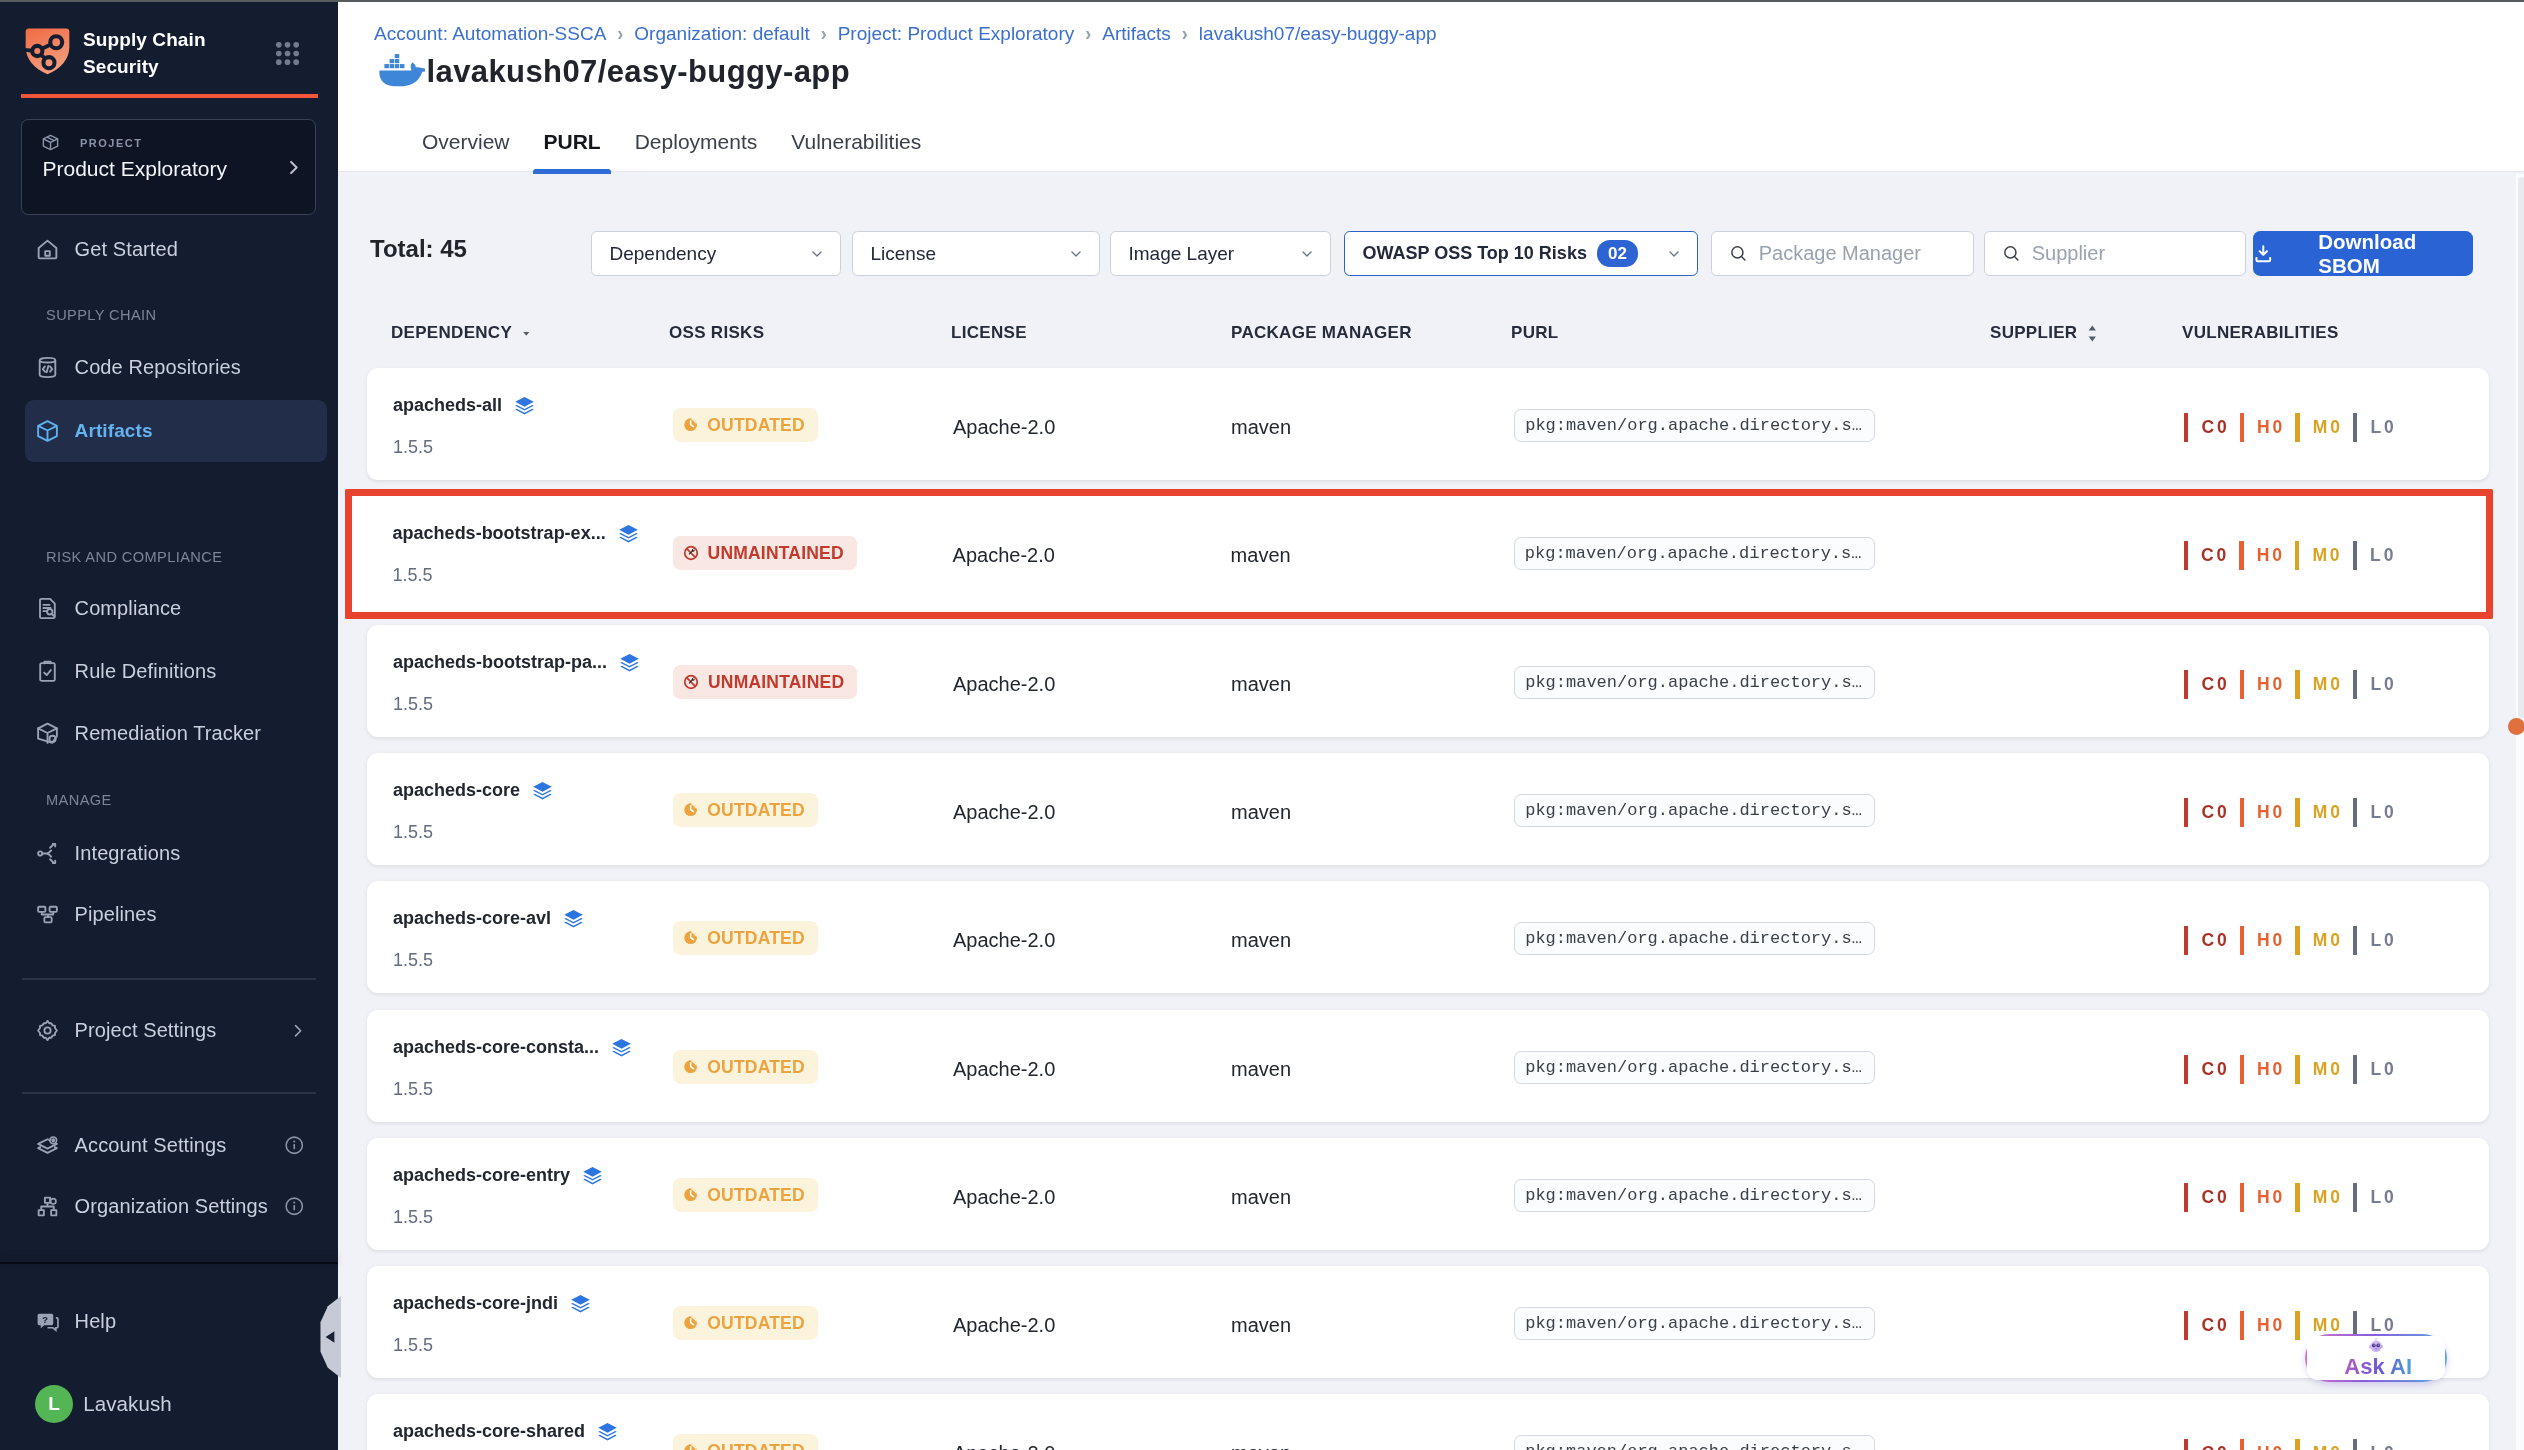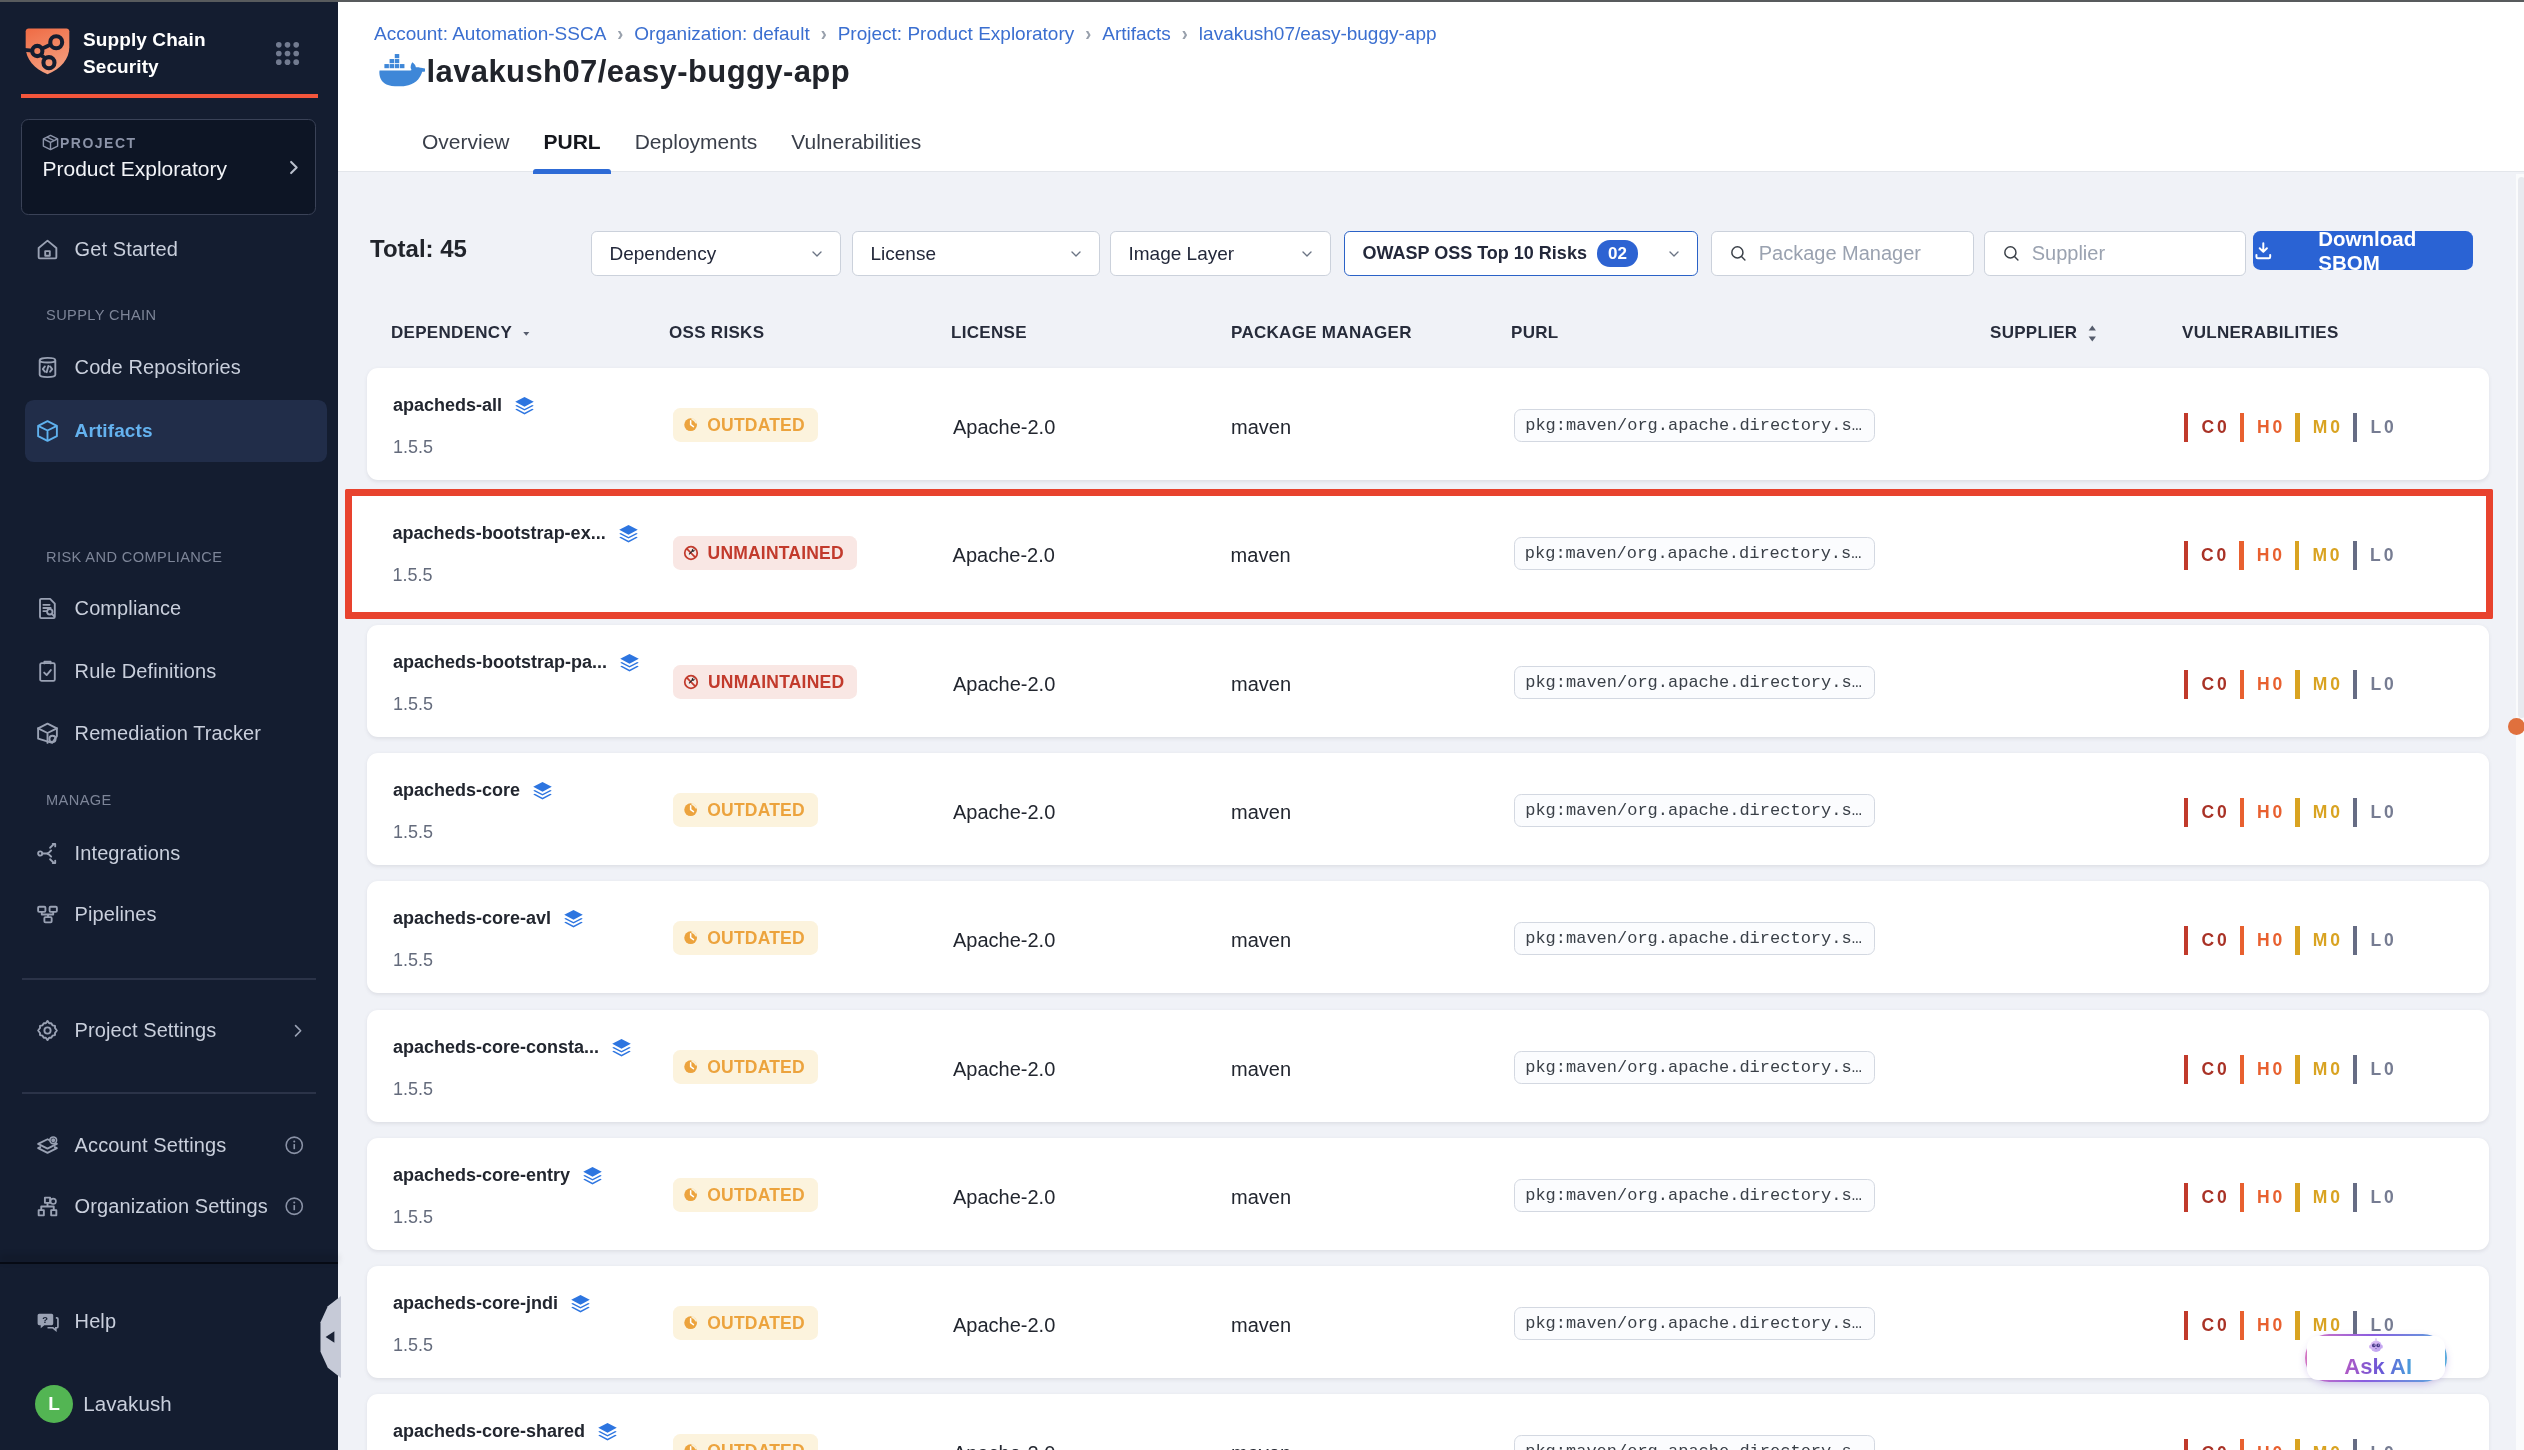--- a/index.html
+++ b/index.html
@@ -6,21 +6,21 @@
 .topstrip { position:absolute; left:0; top:0; width:2525px; height:2.2px; background:#585B5D; z-index:60; }
 
 
 .sidebar { position:absolute; left:0; top:0; width:338px; height:1451px; background:#141D30; z-index:40; }
 .logo { position:absolute; left:24px; top:27px; }
 .brand { position:absolute; left:83px; top:26px; color:#FFF; font-size:19px; font-weight:bold; line-height:27px; letter-spacing:0.1px; }
 .grid9 { position:absolute; left:273px; top:39px; }
 .orangebar { position:absolute; left:20.5px; top:94px; width:297px; height:3.7px; background:#F4563C; }
 .projcard { position:absolute; left:21px; top:119px; width:295px; height:96px; border:1.5px solid #3A4257; border-radius:7.3px; background:#0D1525; }
 .projrow { position:absolute; left:19px; top:13px; display:flex; align-items:center; }
-.projlab { color:#8B93A8; font-size:14px; font-weight:bold; letter-spacing:1.5px; margin-left:0; }
+.projlab { color:#8B93A8; font-size:11px; font-weight:bold; letter-spacing:1.5px; margin-left:20px; }
 .projname { position:absolute; left:20.5px; top:37px; color:#F2F4F8; font-size:21px; }
 .projchev { position:absolute; right:11.7px; top:38px; }
 .nav { position:absolute; left:0; width:338px; height:51px; display:flex; align-items:center; }
 .nico { width:25px; margin-left:35px; display:flex; justify-content:center; }
 .nlab { color:#C9CFDC; font-size:20px; margin-left:14.6px; letter-spacing:0.1px; }
 .sect { position:absolute; left:46px; color:#7D8598; font-size:14.6px; letter-spacing:0.4px; }
 .hl { position:absolute; left:25px; top:400px; width:302px; height:62px; background:#212D49; border-radius:8.8px; }
 .sdiv { position:absolute; left:22px; width:294px; height:1.5px; background:#2B3348; }
 .botline { position:absolute; left:0; top:1262px; width:338px; height:2.2px; background:#060A14; box-shadow:0 -4.4px 7.3px rgba(0,0,0,.45); }
 .rchev { position:absolute; right:32px; }
@@ -39,21 +39,21 @@
 .tab.active { font-weight:bold; color:#14161C; position:relative; }
 .tab.active:after { content:""; position:absolute; left:-10.2px; right:-10.2px; bottom:-20px; height:5.1px; background:#2E6BD6; border-radius:2.9px 2.9px 0 0; }
 
 
 .total { position:absolute; left:370px; top:235px; font-size:24px; font-weight:bold; color:#21242B; }
 .dd { position:absolute; top:231px; height:45px; background:#FFF; border:1.5px solid #CBD1DB; border-radius:5.8px; display:flex; align-items:center; font-size:19px; color:#23283A; padding:0 14.6px 0 17.5px; justify-content:space-between; }
 .dd.activedd { border-color:#2A62C7; }
 .search { position:absolute; top:231px; height:45px; background:#FFF; border:1.5px solid #CBD1DB; border-radius:5.8px; display:flex; align-items:center; padding-left:16px; }
 .search .ph { color:#9AA2B0; font-size:20px; margin-left:10.2px; }
 .badge02 { background:#2D63D2; color:#FFF; font-size:17px; font-weight:bold; border-radius:13px; padding:3.7px 11px; margin-left:10.2px; }
-.dlbtn { position:absolute; left:2253px; top:231px; width:220px; height:39px; background:#2A63D4; border-radius:7.3px; display:flex; align-items:center; justify-content:center; color:#FFF; font-size:20.5px; font-weight:bold;gap:33px; }
+.dlbtn { position:absolute; left:2253px; top:231px; width:220px; height:45px; background:#2A63D4; border-radius:7.3px; display:flex; align-items:center; justify-content:center; color:#FFF; font-size:20.5px; font-weight:bold;gap:33px; }
 
 
 .thead { position:absolute; top:323px; font-size:17px; font-weight:bold; color:#272C3B; letter-spacing:0.3px; display:flex; align-items:center; }
 .card { position:absolute; left:367px; width:2122px; height:112px; background:#FFF; border-radius:11px; box-shadow:0 1.5px 3.7px rgba(96,97,112,.12); }
 .redbox { position:absolute; left:345px; top:489px; width:2148px; height:130px; border:7.3px solid #E8432E; background:#FFF; border-radius:1.5px; }
 .rowin { position:absolute; left:14.6px; top:0; width:2122px; height:115px; }
 .nm { position:absolute; left:26px; top:26px; display:flex; align-items:center; font-size:18px; font-weight:bold; color:#22262F; }
 .nm .layicon { margin-left:10.2px; }
 .ver { position:absolute; left:26px; top:69px; font-size:18px; color:#646B7C; }
 .badge { position:absolute; left:306px; top:40px; height:34px; border-radius:7.3px; display:flex; align-items:center; padding:0 13px 0 10.2px; }

